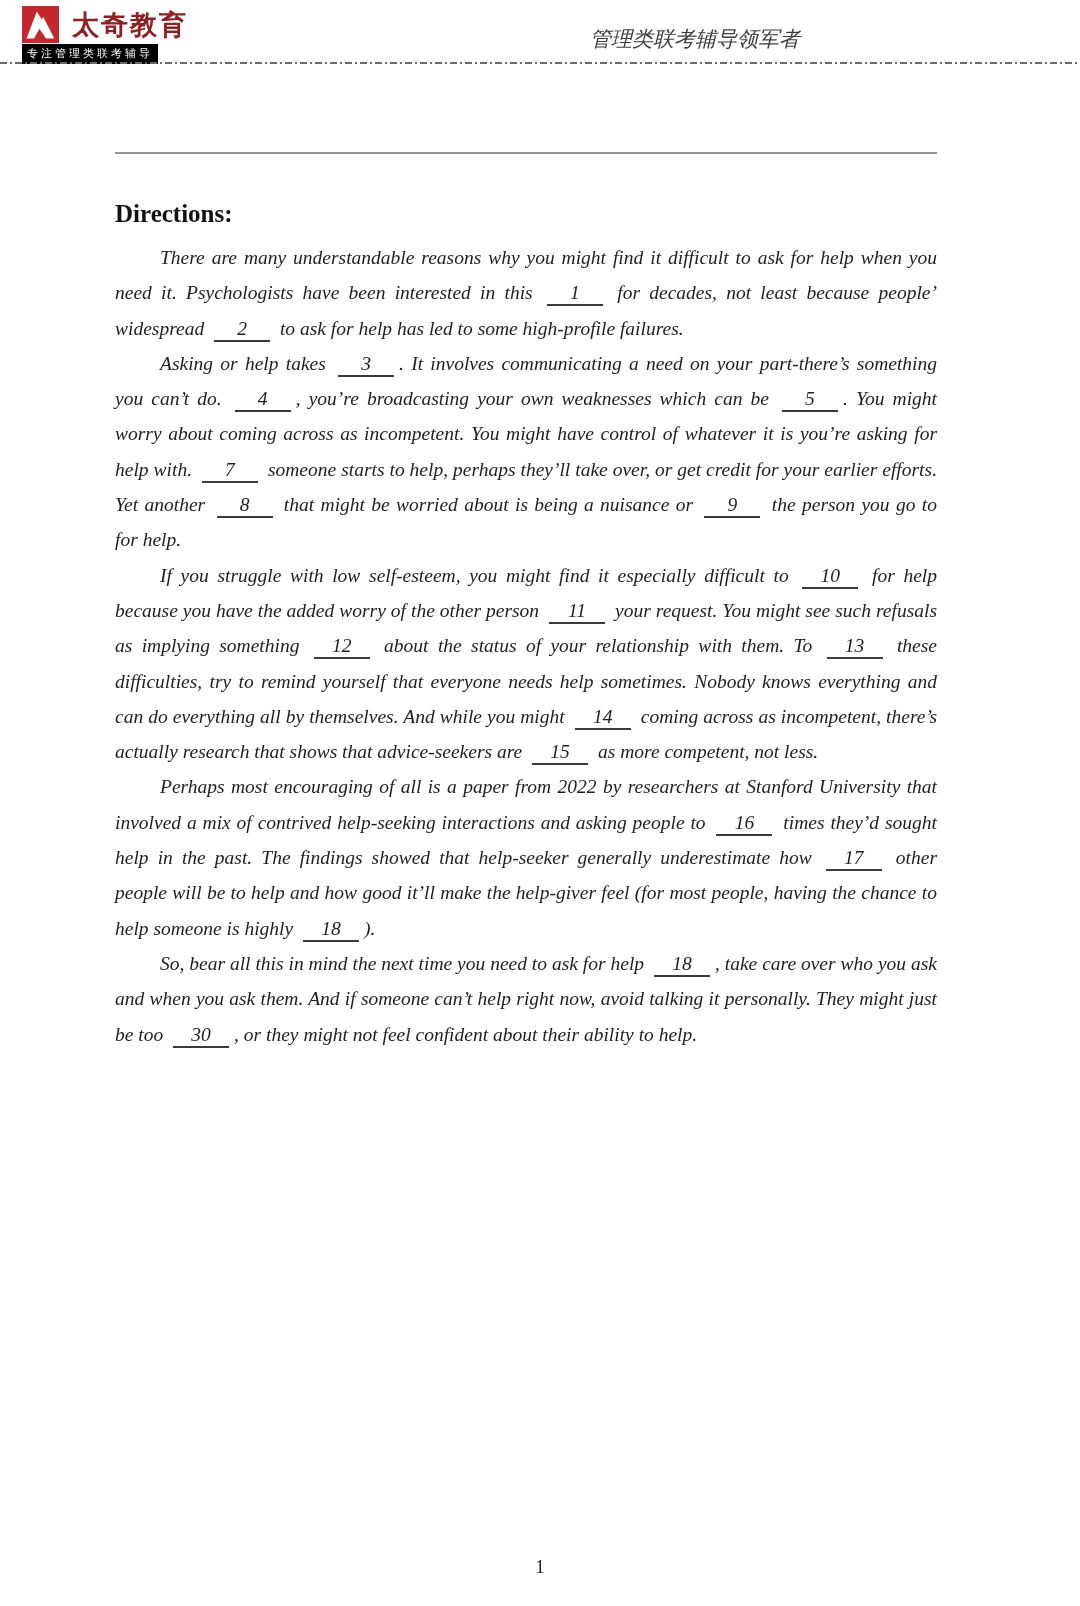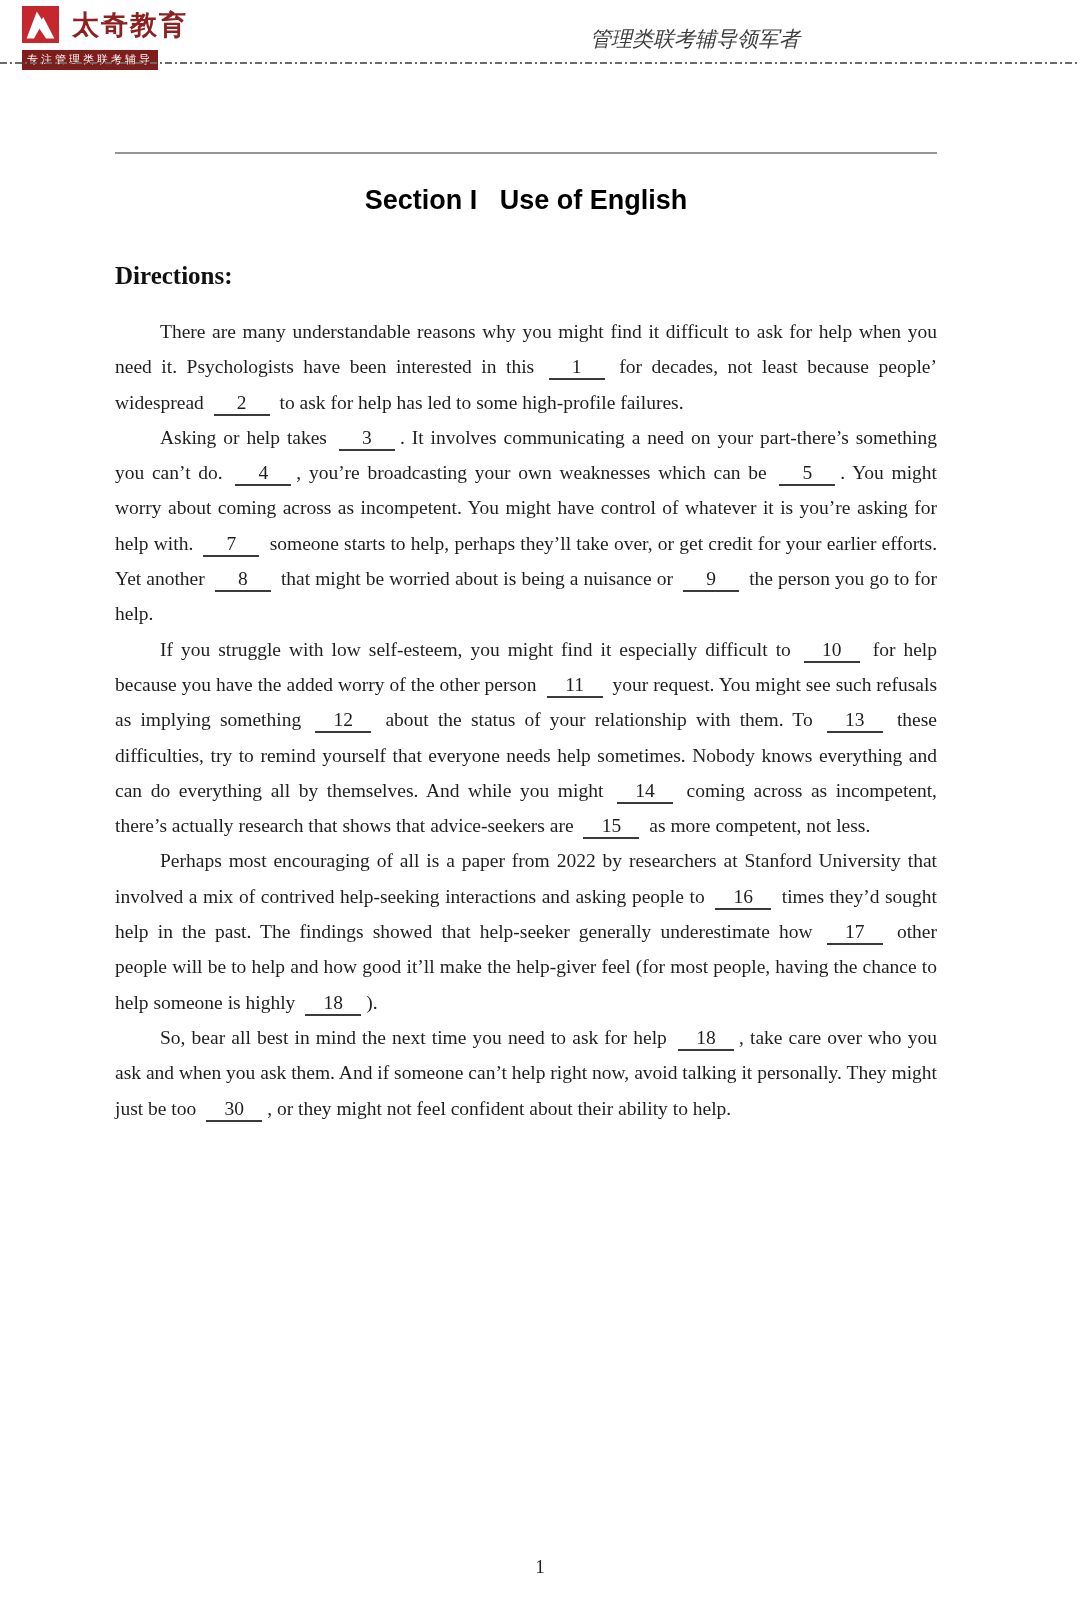--- a/index.html
+++ b/index.html
@@ -19,22 +19,22 @@
   .logo-icon {
     width:37px; height:37px; background:#c4272e;
     display:flex; align-items:center; justify-content:center; flex:0 0 auto;
   }
   .brand-name {
     font-family:"Liberation Sans", sans-serif;
     font-weight:bold; font-size:27px; color:#8c2022; letter-spacing:2px;
     white-space:nowrap;
   }
   .logo-tagline {
-    margin-top:7px;
-    background:#7f1d1d; color:#ffffff;
+    margin-top:1px;
+    background:#000000; color:#ffffff;
     font-family:"Liberation Sans", sans-serif;
     font-size:11px; letter-spacing:3px; padding:2px 5px 3px 5px;
     width:fit-content; white-space:nowrap;
   }
   .slogan {
     position:absolute; left:590px; top:25px;
     font-family:"Liberation Sans", sans-serif;
     font-size:21px; color:#3d3d3d; white-space:nowrap;font-style:italic;
   }
   .dashdot {
@@ -54,21 +54,21 @@
   }
   .directions-label {
     font-weight:bold; font-size:25px; margin-top:46px; color:#111;
   }
   .directions-text {
     margin-top:11px; font-size:19px; line-height:35px;
     text-align:justify;
   }
   .bi { font-weight:bold; font-style:italic; }
 
-  .passage { margin-top:24px; }
+  .passage { margin-top:12px;font-style:italic; }
   .passage p {
     font-size:19.5px; line-height:35.3px;
     text-align:justify; text-indent:45px; margin:0; color:#1f1f1f;
   }
   .blank {
     display:inline-block; text-indent:0;
     min-width:26px; padding:0 15px; margin:0 5px;
     border-bottom:2px solid #3a3a3a;
     text-align:center; line-height:22px;
   }
@@ -95,27 +95,26 @@
     </div>
     <div class="logo-tagline">专注管理类联考辅导</div>
   </div>
   <div class="slogan">管理类联考辅导领军者</div>
   <div class="dashdot"></div>
 </div>
 
 <div class="content">
   <div class="top-rule"></div>
 
-  <div class="section-title">Section I&nbsp;&nbsp;&nbsp;Use of English</div>
 
   <div class="directions-label">Directions:</div>
 
 
   <div class="passage">
     <p><span>There are many understandable reasons why you might find it difficult to ask for help when you need it. Psychologists have been interested in this </span><span class="blank">1</span><span> for decades, not least because people’ widespread </span><span class="blank">2</span><span> to ask for help has led to some high-profile failures.</span></p>
     <p><span>Asking or help takes </span><span class="blank">3</span><span>. It involves communicating a need on your part-there’s something you can’t do. </span><span class="blank">4</span><span>, you’re broadcasting your own weaknesses which can be </span><span class="blank">5</span><span>. You might worry about coming across as incompetent. You might have control of whatever it is you’re asking for help with. </span><span class="blank">7</span><span> someone starts to help, perhaps they’ll take over, or get credit for your earlier efforts. Yet another </span><span class="blank">8</span><span> that might be worried about is being a nuisance or </span><span class="blank">9</span><span> the person you go to for help.</span></p>
     <p><span>If you struggle with low self-esteem, you might find it especially difficult to </span><span class="blank">10</span><span> for help because you have the added worry of the other person </span><span class="blank">11</span><span> your request. You might see such refusals as implying something </span><span class="blank">12</span><span> about the status of your relationship with them. To </span><span class="blank">13</span><span> these difficulties, try to remind yourself that everyone needs help sometimes. Nobody knows everything and can do everything all by themselves. And while you might </span><span class="blank">14</span><span> coming across as incompetent, there’s actually research that shows that advice-seekers are </span><span class="blank">15</span><span> as more competent, not less.</span></p>
     <p><span>Perhaps most encouraging of all is a paper from 2022 by researchers at Stanford University that involved a mix of contrived help-seeking interactions and asking people to </span><span class="blank">16</span><span> times they’d sought help in the past. The findings showed that help-seeker generally underestimate how </span><span class="blank">17</span><span> other people will be to help and how good it’ll make the help-giver feel (for most people, having the chance to help someone is highly </span><span class="blank">18</span><span>).</span></p>
-    <p><span>So, bear all best in mind the next time you need to ask for help </span><span class="blank">18</span><span>, take care over who you ask and when you ask them. And if someone can’t help right now, avoid talking it personally. They might just be too </span><span class="blank">30</span><span>, or they might not feel confident about their ability to help.</span></p>
+    <p><span>So, bear all this in mind the next time you need to ask for help </span><span class="blank">18</span><span>, take care over who you ask and when you ask them. And if someone can’t help right now, avoid talking it personally. They might just be too </span><span class="blank">30</span><span>, or they might not feel confident about their ability to help.</span></p>
   </div>
 </div>
 
 <div class="page-num">1</div>
 
 </body></html>

